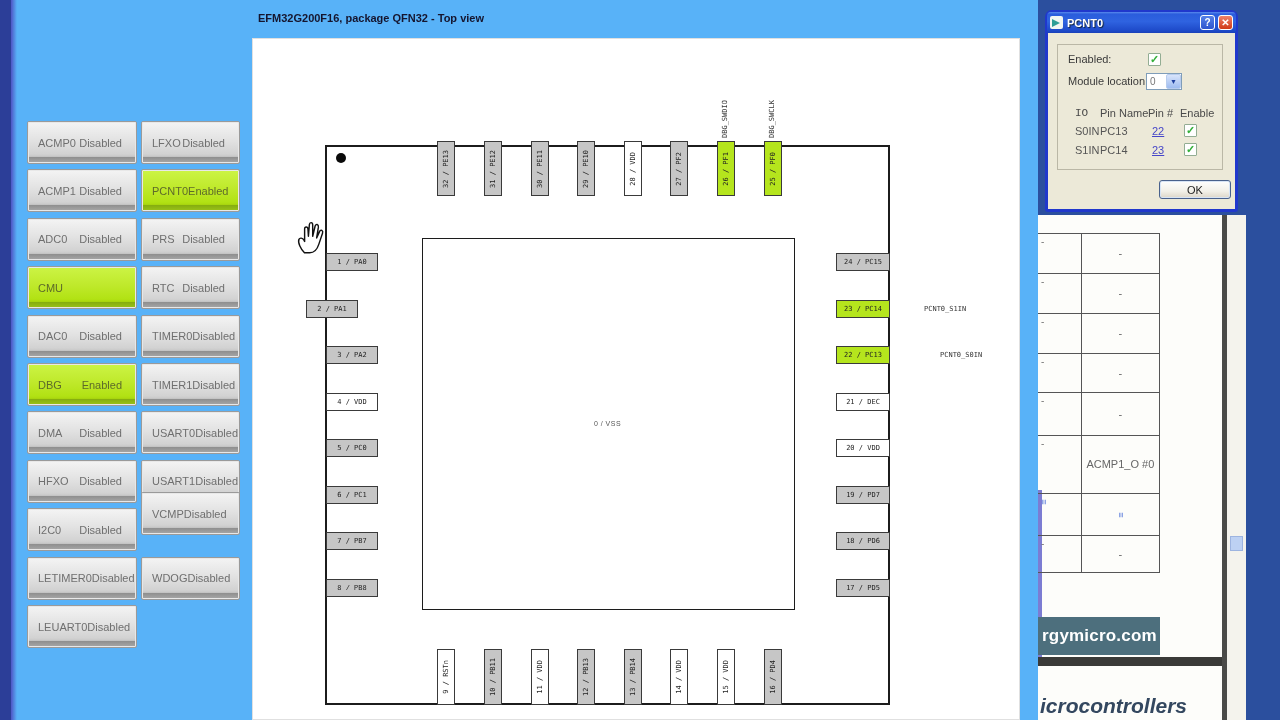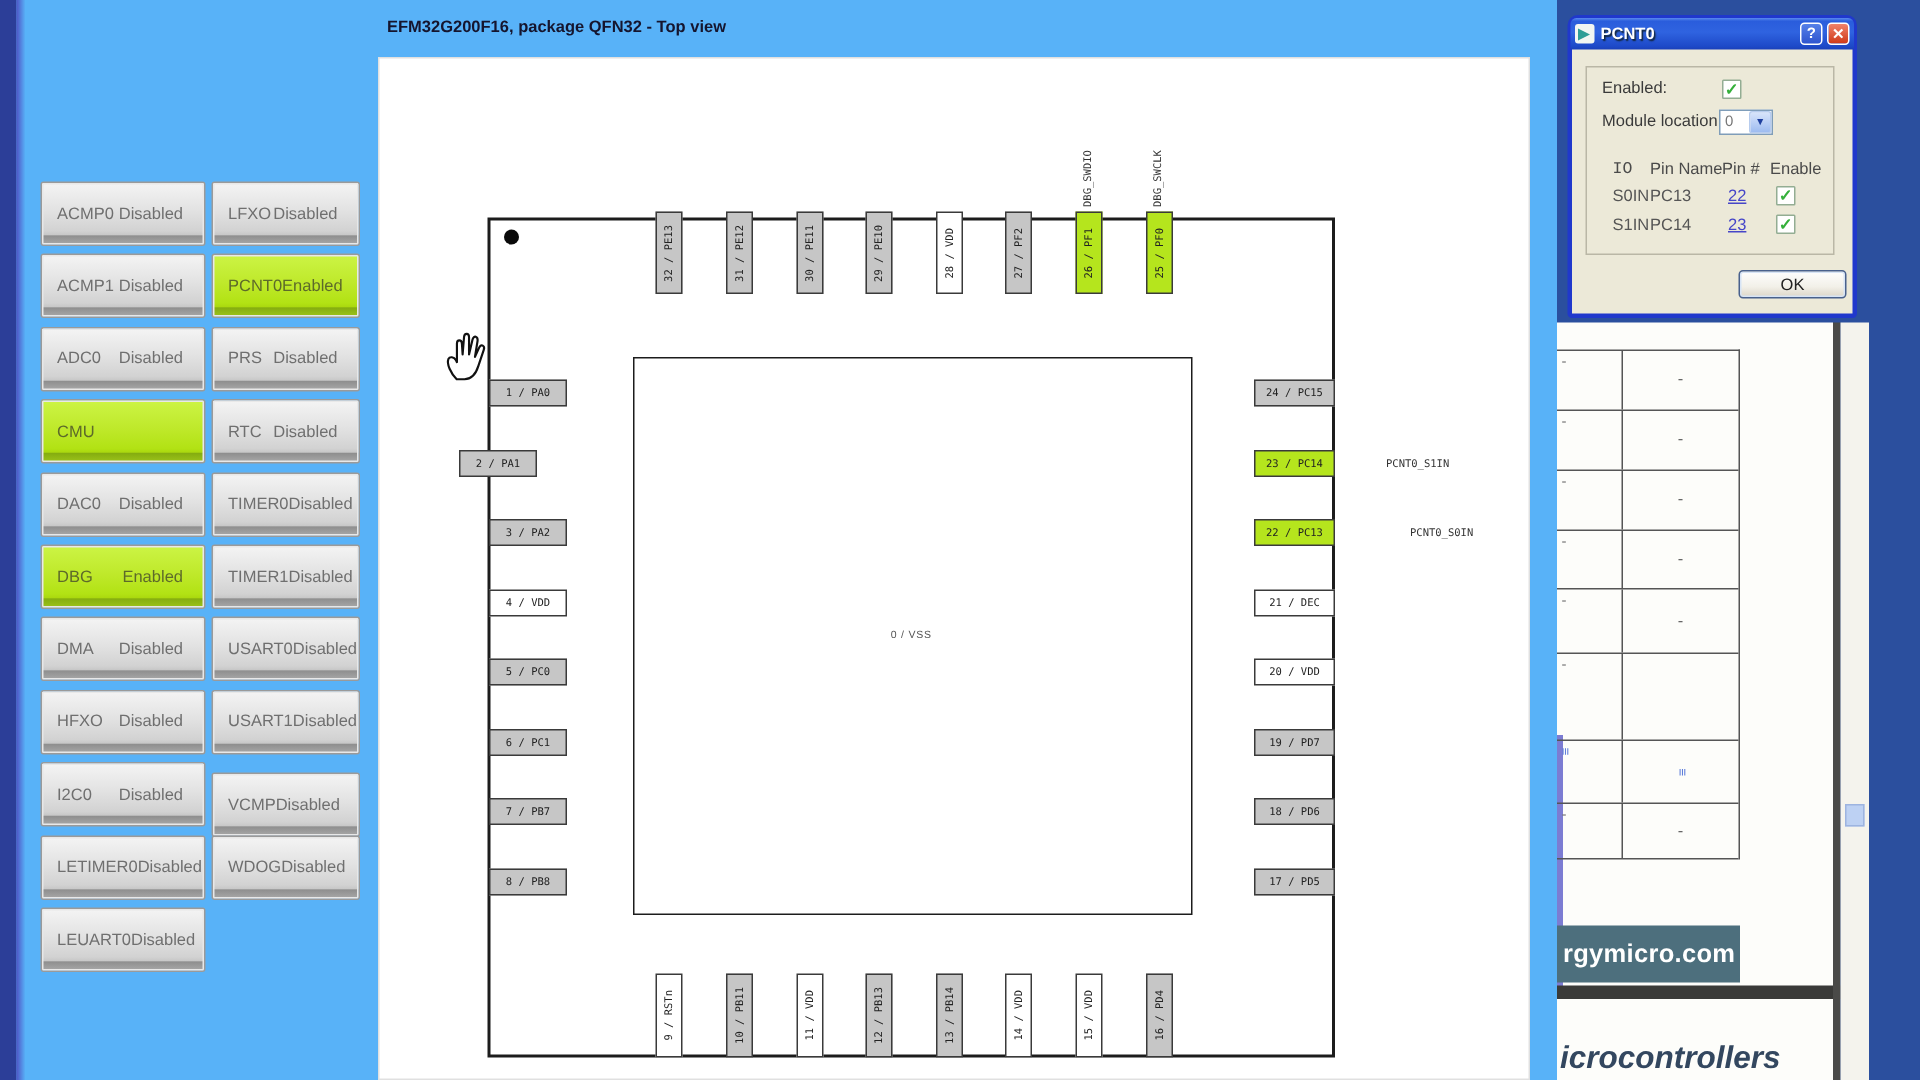--- a/index.html
+++ b/index.html
@@ -163,21 +163,21 @@
     <div class="pin vert gpio" style="left: 764px; top: 649px; width: 18px; height: 56px;">
       <span>16 / PD4</span>
     </div>
     <div class="pin gpio" style="left: 326px; top: 253px; width: 52px; height: 18px;">1 / PA0</div>
     <div class="pin gpio" style="left: 306px; top: 300px; width: 52px; height: 18px;">2 / PA1</div>
     <div class="pin gpio" style="left: 326px; top: 346px; width: 52px; height: 18px;">3 / PA2</div>
     <div class="pin power" style="left: 326px; top: 393px; width: 52px; height: 18px;">4 / VDD</div>
     <div class="pin gpio" style="left: 326px; top: 439px; width: 52px; height: 18px;">5 / PC0</div>
     <div class="pin gpio" style="left: 326px; top: 486px; width: 52px; height: 18px;">6 / PC1</div>
     <div class="pin gpio" style="left: 326px; top: 532px; width: 52px; height: 18px;">7 / PB7</div>
-    <div class="pin gpio" style="left: 326px; top: 579px; width: 52px; height: 18px;">8 / PB8</div>
+    <div class="pin gpio" style="left: 326px; top: 579px; width: 52px; height: 18px; font-family: Liberation Mono, monospace;">8 / PB8</div>
     <div class="pin gpio" style="left: 836px; top: 253px; width: 54px; height: 18px;">24 / PC15</div>
     <div class="pin active" style="left: 836px; top: 300px; width: 54px; height: 18px;">23 / PC14</div>
     <div class="ext-label-h" style="left: 924px; top: 305px;">PCNT0_S1IN</div>
     <div class="pin active" style="left: 836px; top: 346px; width: 54px; height: 18px;">22 / PC13</div>
     <div class="ext-label-h" style="left: 896px; top: 351px; padding-left: 44px;">PCNT0_S0IN</div>
     <div class="pin power" style="left: 836px; top: 393px; width: 54px; height: 18px;">21 / DEC</div>
     <div class="pin power" style="left: 836px; top: 439px; width: 54px; height: 18px;">20 / VDD</div>
     <div class="pin gpio" style="left: 836px; top: 486px; width: 54px; height: 18px;">19 / PD7</div>
     <div class="pin gpio" style="left: 836px; top: 532px; width: 54px; height: 18px;">18 / PD6</div>
     <div class="pin gpio" style="left: 836px; top: 579px; width: 54px; height: 18px;">17 / PD5</div>
@@ -253,21 +253,21 @@
       <span class="st">Disabled</span>
     </div>
     <div class="side-btn" style="left: 141px; top: 411.4px; width: 99px;">
       <span class="nm">USART0</span>
       <span class="st">Disabled</span>
     </div>
     <div class="side-btn" style="left: 141px; top: 459.8px; width: 99px;">
       <span class="nm">USART1</span>
       <span class="st">Disabled</span>
     </div>
-    <div class="side-btn" style="left: 141px; top: 515px; width: 99px; text-align: center;">
+    <div class="side-btn" style="left: 141px; top: 492px; width: 99px; text-align: center;">
       <span class="nm">VCMP</span>
       <span class="st">Disabled</span>
     </div>
     <div class="side-btn" style="left: 141px; top: 556.6px; width: 99px;">
       <span class="nm">WDOG</span>
       <span class="st">Disabled</span>
     </div>
   </div>
 
 <div class="abs" id="desktop-right"></div>
@@ -289,20 +289,21 @@
     <div class="bg-row" style="height: 39px;">
       <div class="bg-c1">-</div>
       <div class="bg-c2">-</div>
     </div>
     <div class="bg-row" style="height: 43px;">
       <div class="bg-c1">-</div>
       <div class="bg-c2">-</div>
     </div>
     <div class="bg-row" style="height: 58px;">
       <div class="bg-c1">-</div>
+      <div class="bg-c2">ACMP1_O #0</div>
     </div>
     <div class="bg-row" style="height: 42px;">
       <div class="bg-c1"><span class="link-mark">≡</span></div>
       <div class="bg-c2">
         <span class="link-mark">≡</span>
       </div>
     </div>
     <div class="bg-row" style="height: 37px;">
       <div class="bg-c1">-</div>
       <div class="bg-c2">-</div>

